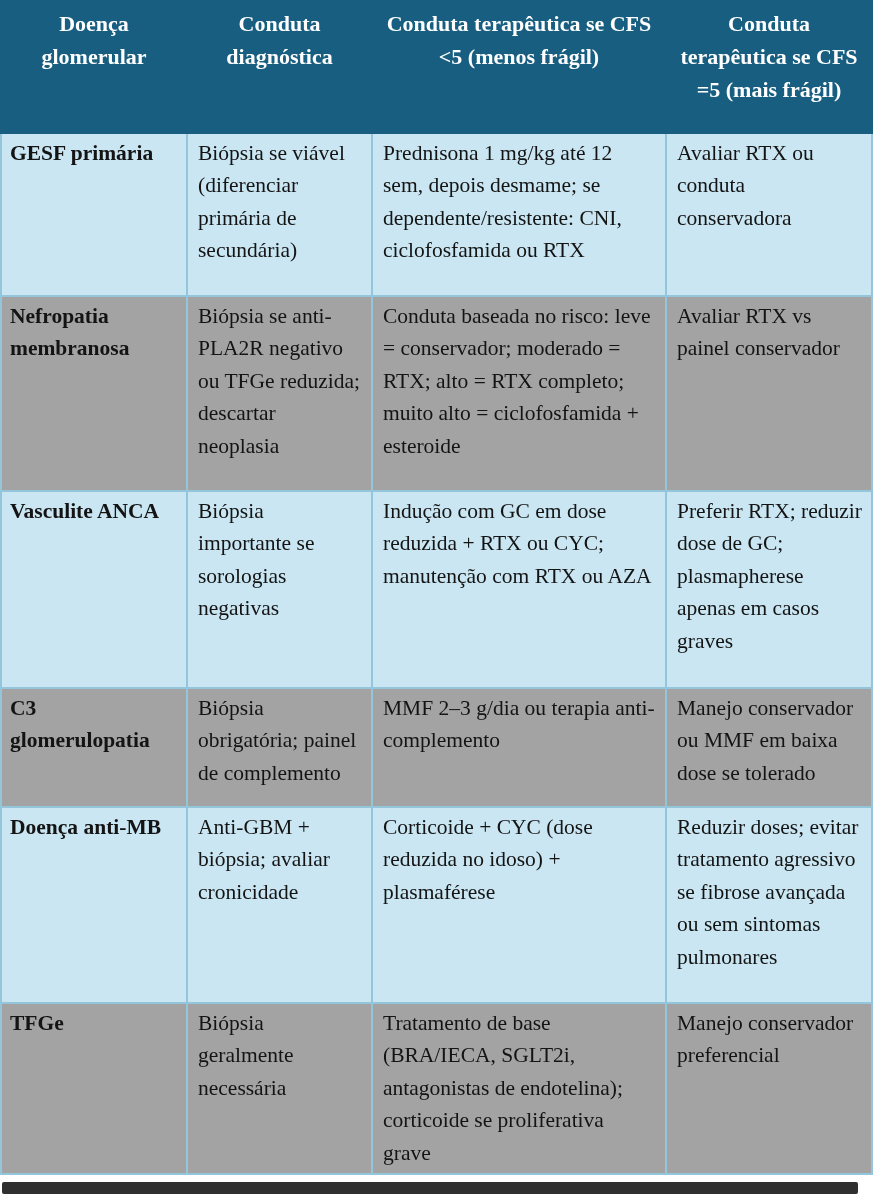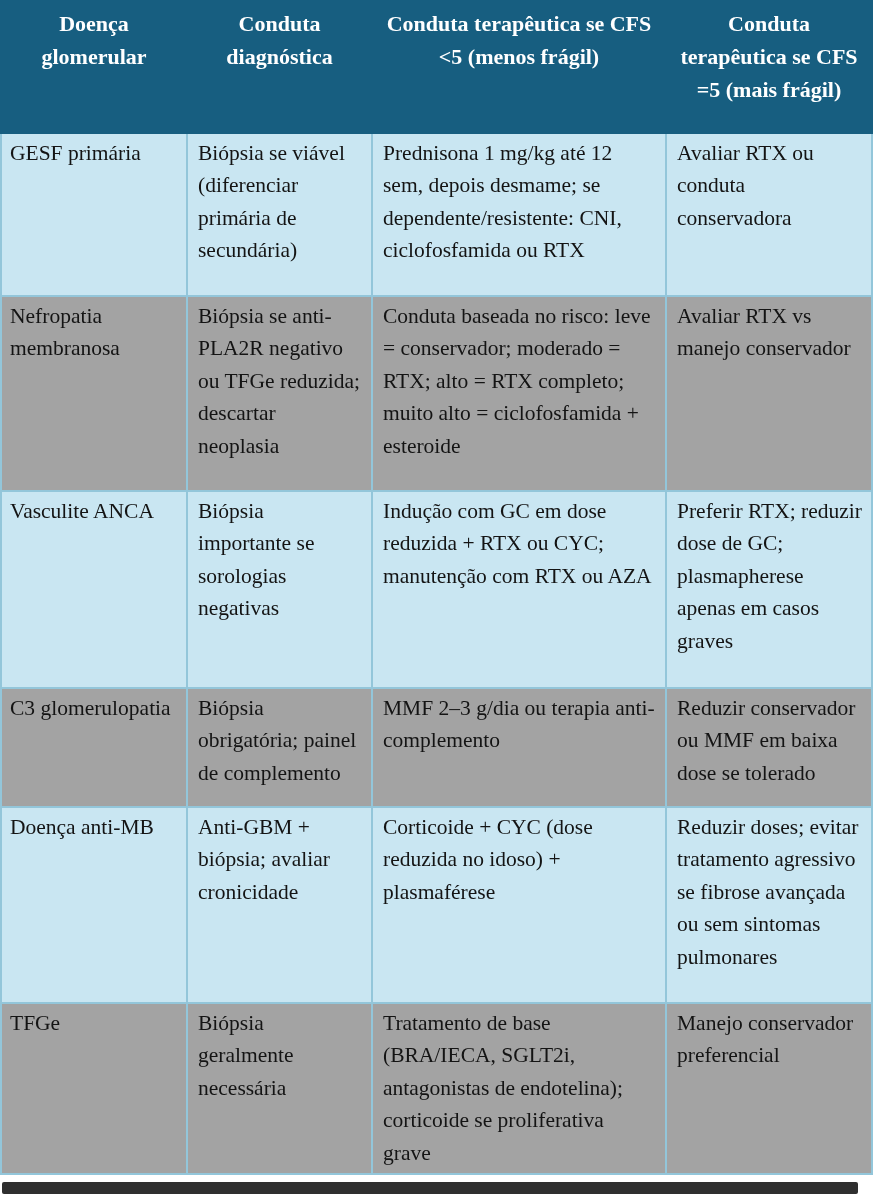--- a/index.html
+++ b/index.html
@@ -40,21 +40,21 @@
     font-size: 21.5px;
     line-height: 32.4px;
     color: #141414;
     vertical-align: top;
     text-align: left;
     padding: 3px 9px 4px 10px;
     border: 2px solid #93c6da;
     background: #a3a3a3;
   }
   tr.alt td { background: #c9e6f2; }
-  td.disease { font-weight: normal; padding-left: 8px; }
+  td.disease { font-weight: bold; padding-left: 8px; }
   tr.hrow   { height: 132px; }
   tr.r0 { height: 163px; }
   tr.r1 { height: 195px; }
   tr.r2 { height: 197px; }
   tr.r3 { height: 119px; }
   tr.r4 { height: 196px; }
   tr.r5 { height: 164px; }
   .bottom-bar {
     margin-top: 7px;
     margin-left: 2px;
@@ -88,33 +88,33 @@
       <tr class="alt r0">
         <td class="disease">GESF primária</td>
         <td>Biópsia se viável (diferenciar primária de secundária)</td>
         <td>Prednisona 1 mg/kg até 12 sem, depois desmame; se dependente/resistente: CNI, ciclofosfamida ou RTX</td>
         <td>Avaliar RTX ou conduta conservadora</td>
       </tr>
       <tr class="r1">
         <td class="disease">Nefropatia membranosa</td>
         <td>Biópsia se anti-PLA2R negativo ou TFGe reduzida; descartar neoplasia</td>
         <td>Conduta baseada no risco: leve = conservador; moderado = RTX; alto = RTX completo; muito alto = ciclofosfamida + esteroide</td>
-        <td>Avaliar RTX vs manejo conservador</td>
+        <td>Avaliar RTX vs painel conservador</td>
       </tr>
       <tr class="alt r2">
         <td class="disease">Vasculite ANCA</td>
         <td>Biópsia importante se sorologias negativas</td>
         <td>Indução com GC em dose reduzida + RTX ou CYC; manutenção com RTX ou AZA</td>
         <td>Preferir RTX; reduzir dose de GC; plasmapherese apenas em casos graves</td>
       </tr>
       <tr class="r3">
         <td class="disease">C3 glomerulopatia</td>
         <td>Biópsia obrigatória; painel de complemento</td>
         <td>MMF 2–3 g/dia ou terapia anti-complemento</td>
-        <td>Reduzir conservador ou MMF em baixa dose se tolerado</td>
+        <td>Manejo conservador ou MMF em baixa dose se tolerado</td>
       </tr>
       <tr class="alt r4">
         <td class="disease">Doença anti-MB</td>
         <td>Anti-GBM + biópsia; avaliar cronicidade</td>
         <td>Corticoide + CYC (dose reduzida no idoso) + plasmaférese</td>
         <td>Reduzir doses; evitar tratamento agressivo se fibrose avançada ou sem sintomas pulmonares</td>
       </tr>
       <tr class="r5">
         <td class="disease">TFGe</td>
         <td>Biópsia geralmente necessária</td>

